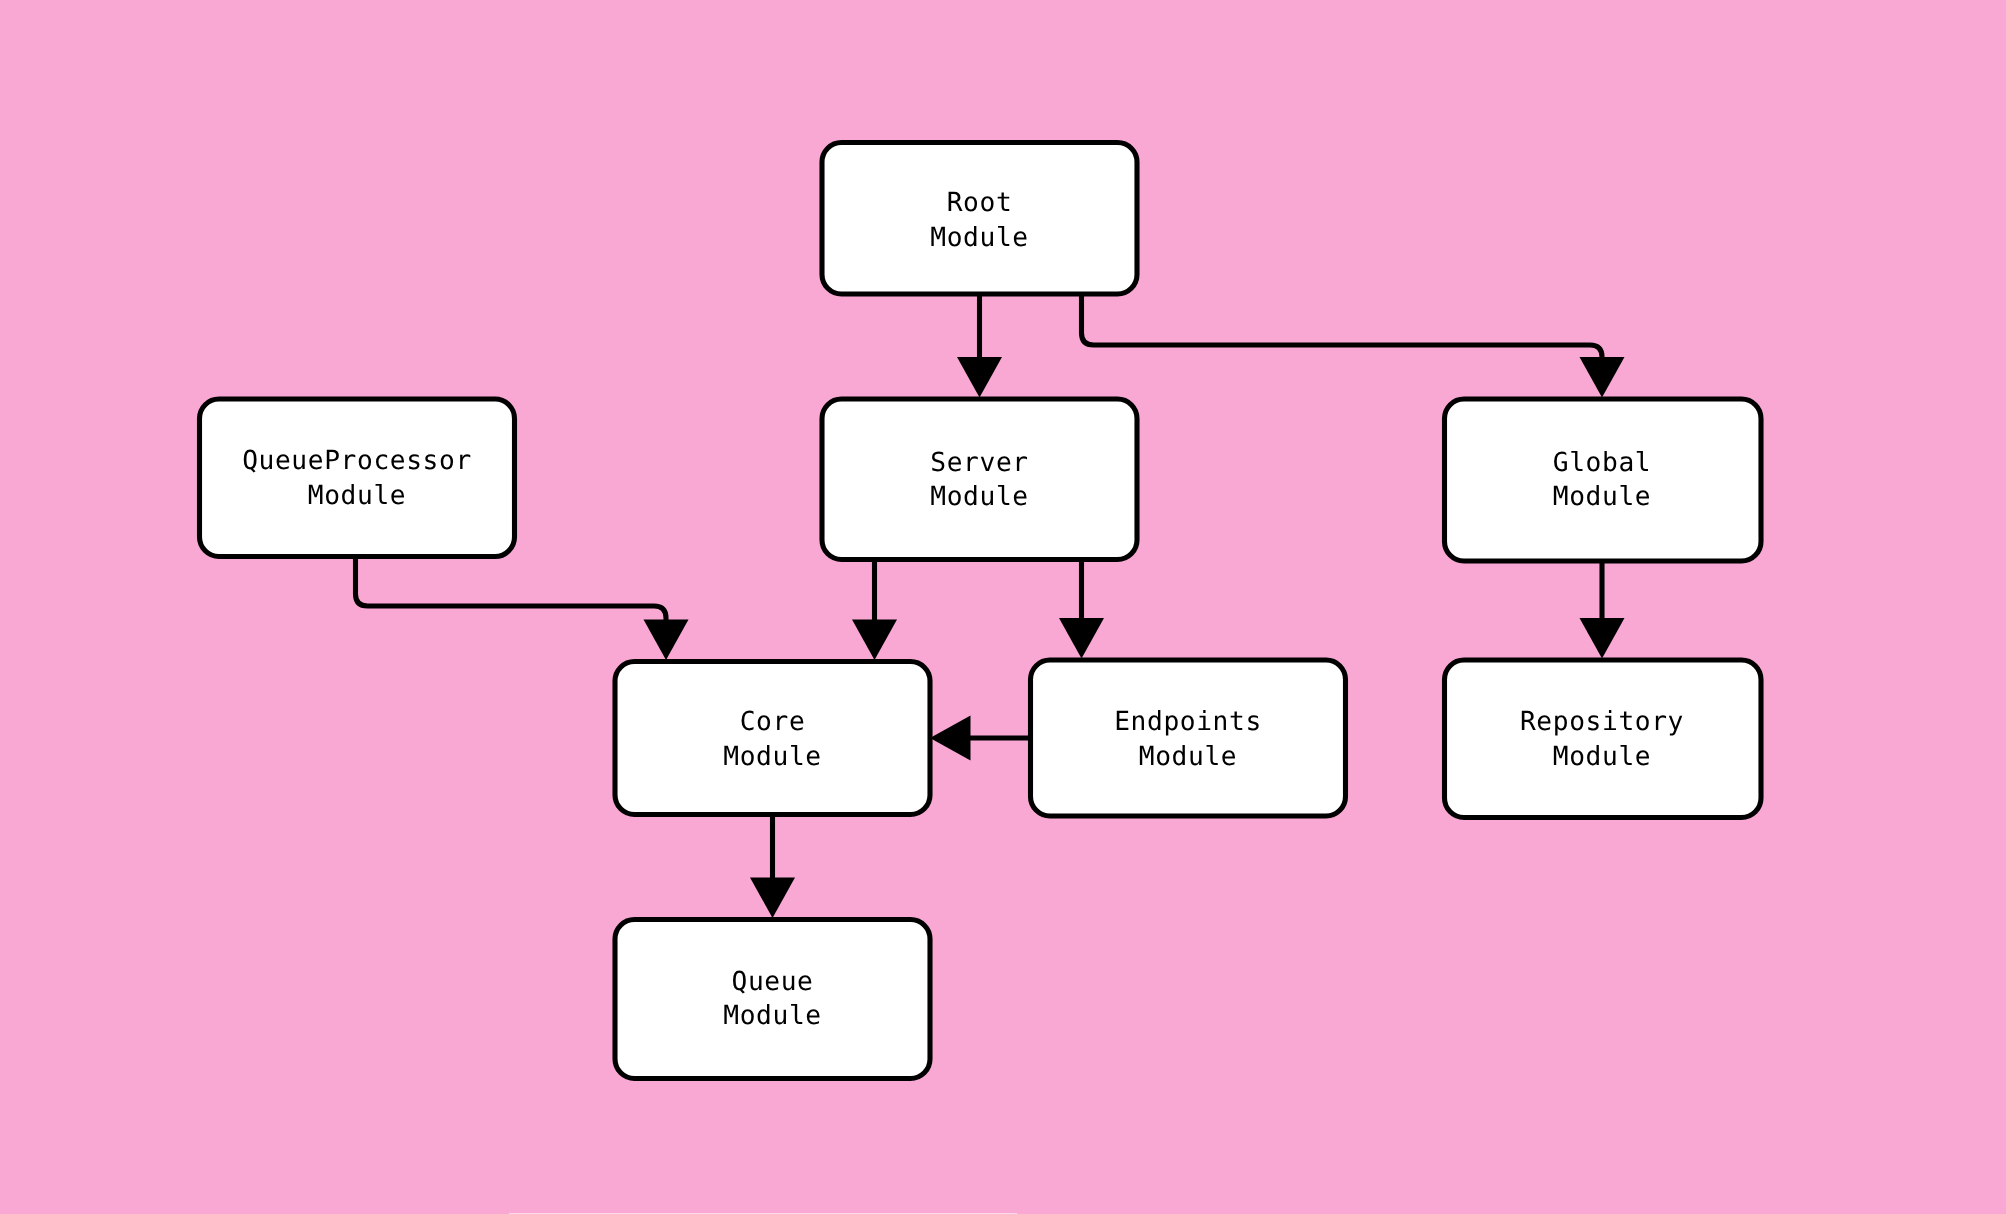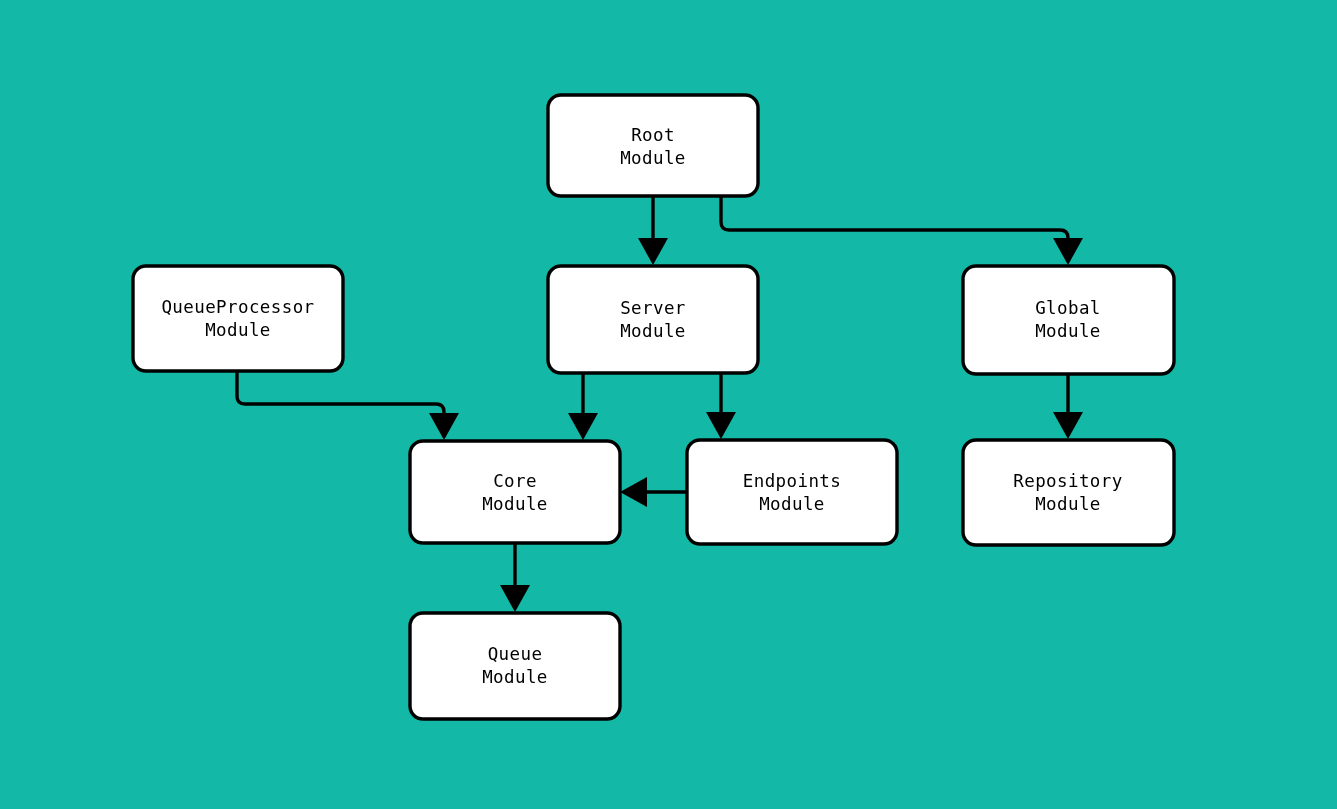--- a/index.html
+++ b/index.html
@@ -4,21 +4,21 @@
 <style>
   html, body {
     margin: 0;
     padding: 0;
     background: #ffffff;
   }
   #diagram-root {
     position: relative;
     width: 1337px;
     height: 809px;
-    background: #14b8a6;
+    background: #f9a8d4;
     overflow: hidden;
     font-family: "DejaVu Sans Mono", "Liberation Mono", monospace;
   }
   svg#module-graph {
     display: block;
     width: 1337px;
     height: 809px;
   }
   .node-box {
     fill: #ffffff;

